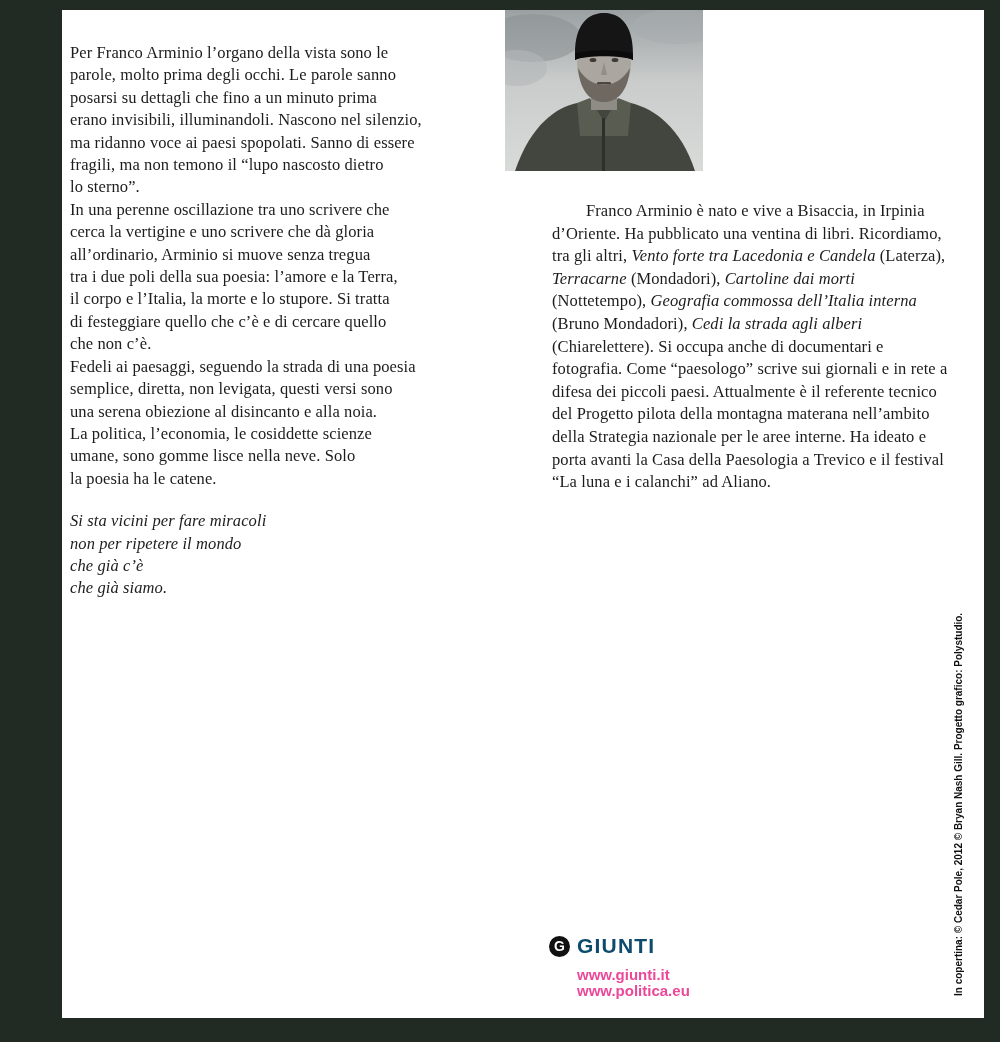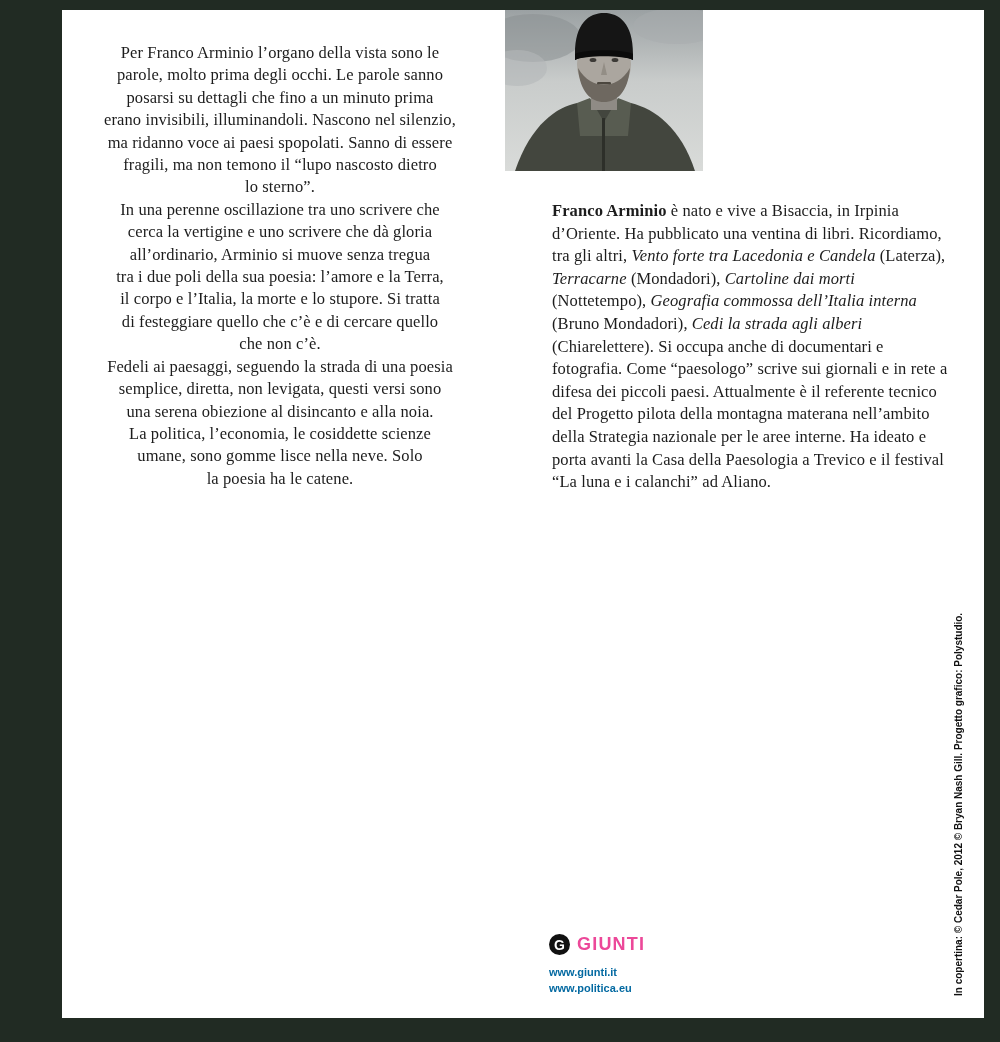--- a/index.html
+++ b/index.html
@@ -24,21 +24,20 @@
     position: absolute;
     left: 70px;
     top: 42px;
     width: 420px;
   }
   .blurb {
     font-size: 16.5px;
     line-height: 22.4px;
     white-space: pre-line;
     letter-spacing: 0.1px;
-    text-align: center;
   }
   .poem {
     margin-top: 20px;
     font-size: 16.5px;
     line-height: 22.4px;
     font-style: italic;
     white-space: pre-line;
     letter-spacing: 0.1px;
   }
 
@@ -54,21 +53,21 @@
 
   .bio {
     position: absolute;
     left: 552px;
     top: 200px;
     width: 396px;
     font-size: 16.5px;
     line-height: 22.6px;
     letter-spacing: 0.1px;
   }
-  .bio .b { font-weight: bold; }
+  .bio .b { font-weight: normal; margin-left: 34px; }
   .bio .i { font-style: italic; margin-top: 16px; }
 
   .publisher {
     position: absolute;
     left: 549px;
     top: 934px;
     font-family: "Liberation Sans", sans-serif;
   }
   .logo-row { display: flex; align-items: center; gap: 7px; }
   .logo-mark {
@@ -80,30 +79,31 @@
     color: #ffffff;
     align-items: center;
     justify-content: center;
     font-weight: bold;
     font-size: 14px;
     line-height: 1;
     font-family: "Liberation Sans", sans-serif;
   }
   .logo-text {
     font-weight: bold;
-    font-size: 18px;
+    font-size: 21px;
     letter-spacing: 1.2px;
-    color: #ec4899;
+    color: #0c4a6e;
   }
   .urls { margin-top: 9px; }
   .url {
     font-weight: bold;
-    font-size: 11px;
+    font-size: 15px;
     line-height: 16px;
-    color: #0369a1;
+    color: #ec4899;
+    margin-left: 28px;
   }
 
   .spine-credit {
     position: absolute;
     left: 953px;
     top: 996px;
     transform: rotate(-90deg);
     transform-origin: 0 0;
     white-space: nowrap;
     font-family: "Liberation Sans", sans-serif;
@@ -136,20 +136,24 @@
 tra i due poli della sua poesia: l’amore e la Terra,
 il corpo e l’Italia, la morte e lo stupore. Si tratta
 di festeggiare quello che c’è e di cercare quello
 che non c’è.
 Fedeli ai paesaggi, seguendo la strada di una poesia
 semplice, diretta, non levigata, questi versi sono
 una serena obiezione al disincanto e alla noia.
 La politica, l’economia, le cosiddette scienze
 umane, sono gomme lisce nella neve. Solo
 la poesia ha le catene.</div>
+    <div class="poem">Si sta vicini per fare miracoli
+non per ripetere il mondo
+che già c’è
+che già siamo.</div>
   </div>
 
   <div class="photo">
     <svg viewBox="0 0 198 163" width="198" height="163" preserveAspectRatio="none">
       <defs>
         <linearGradient id="bg" x1="0" y1="0" x2="0" y2="1">
           <stop offset="0" stop-color="#9aa0a2"></stop>
           <stop offset="0.45" stop-color="#c9cccb"></stop>
           <stop offset="1" stop-color="#d9dbd9"></stop>
         </linearGradient>

